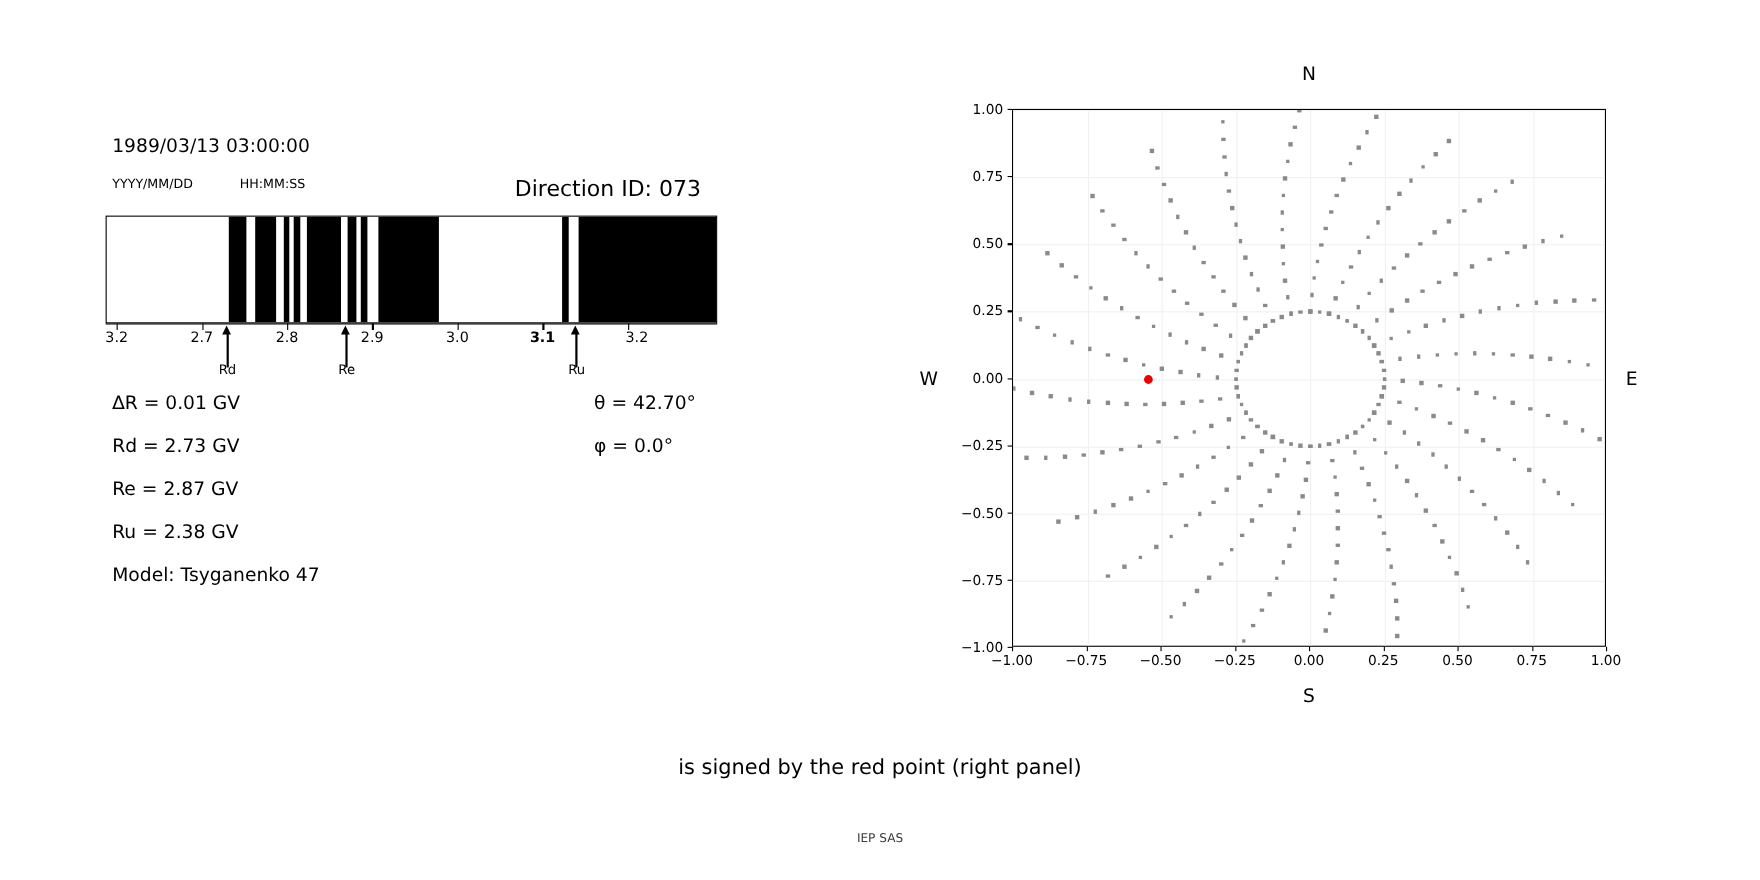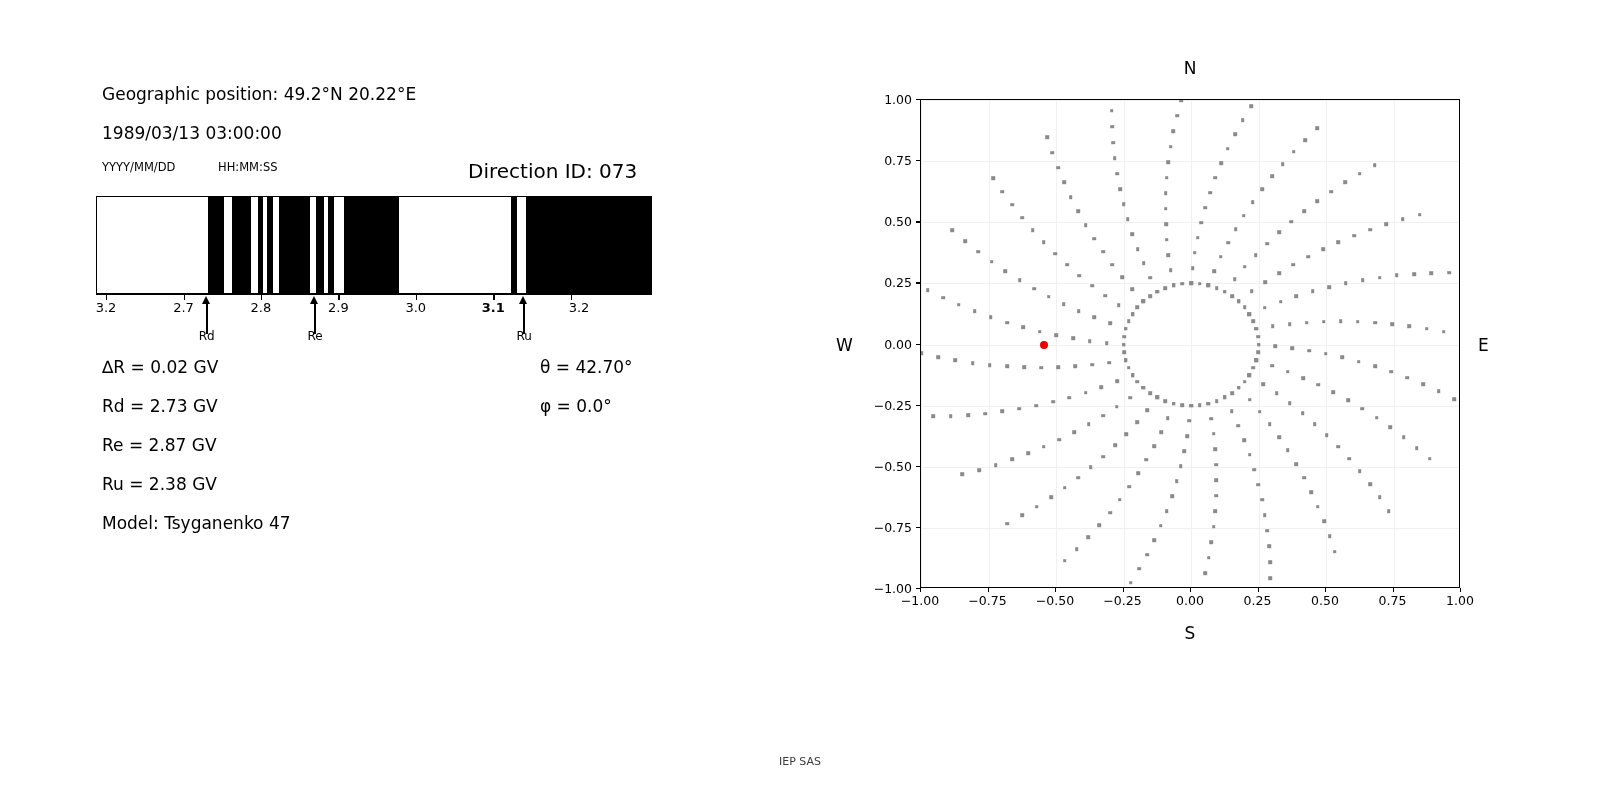--- a/index.html
+++ b/index.html
@@ -187,21 +187,20 @@
     text-align: center;
     font-size: 11px;
     color: #3c3c3c;
   }
 </style>
 </head>
 <body>
 
 <div id="left-panel">
 
-  <div class="txt" id="geo-position">Geographic position: 49.2°N 20.22°E</div>
   <div class="txt" id="datetime-line">1989/03/13 03:00:00</div>
   <div class="txt" id="fmt-date">YYYY/MM/DD</div>
   <div class="txt" id="fmt-time">HH:MM:SS</div>
   <div class="txt" id="direction-id">Direction ID: 073</div>
 
   <div id="penumbra-wrap">
     <div id="penumbra-bar">
         <div class="pen-seg" style="left: 111.123px; width: 15.8747px;"></div>
         <div class="pen-seg" style="left: 134.741px; width: 19.3593px;"></div>
         <div class="pen-seg" style="left: 161.07px; width: 5.03343px;"></div>
@@ -245,21 +244,21 @@
         <div class="shaft"></div>
       </div>
       <div class="marker-label" style="left: 315.148px; top: 329px;">Re</div>
       <div class="marker-arrow" style="left: 524.228px; top: 296px;">
         <div class="head"></div>
         <div class="shaft"></div>
       </div>
       <div class="marker-label" style="left: 524.228px; top: 329px;">Ru</div>
     </div>
 
-  <div class="txt val-left" style="top:357px">∆R = 0.02 GV</div>
+  <div class="txt val-left" style="top:357px">∆R = 0.01 GV</div>
   <div class="txt val-left" style="top:396px">Rd = 2.73 GV</div>
   <div class="txt val-left" style="top:435px">Re = 2.87 GV</div>
   <div class="txt val-left" style="top:474px">Ru = 2.38 GV</div>
   <div class="txt val-left" style="top:513px">Model: Tsyganenko 47</div>
   <div class="txt val-right" style="top:357px">θ = 42.70°</div>
   <div class="txt val-right" style="top:396px">φ = 0.0°</div>
 </div>
 
 <div id="right-panel">
   <div id="dir-N">N</div>
@@ -680,14 +679,15 @@
       <div class="sky-tick-y" style="top: 221.25px;"></div>
       <div class="sky-lbl-y" style="top: 221.25px;">0.50</div>
       <div class="sky-tick-y" style="top: 160.125px;"></div>
       <div class="sky-lbl-y" style="top: 160.125px;">0.75</div>
       <div class="sky-tick-y" style="top: 99px;"></div>
       <div class="sky-lbl-y" style="top: 99px;">1.00</div>
     </div>
 </div>
 
 <div id="caption">
+  <div>is signed by the red point (right panel)</div>
 </div>
 <div id="footer-credit">IEP SAS</div>
 
 </body></html>

